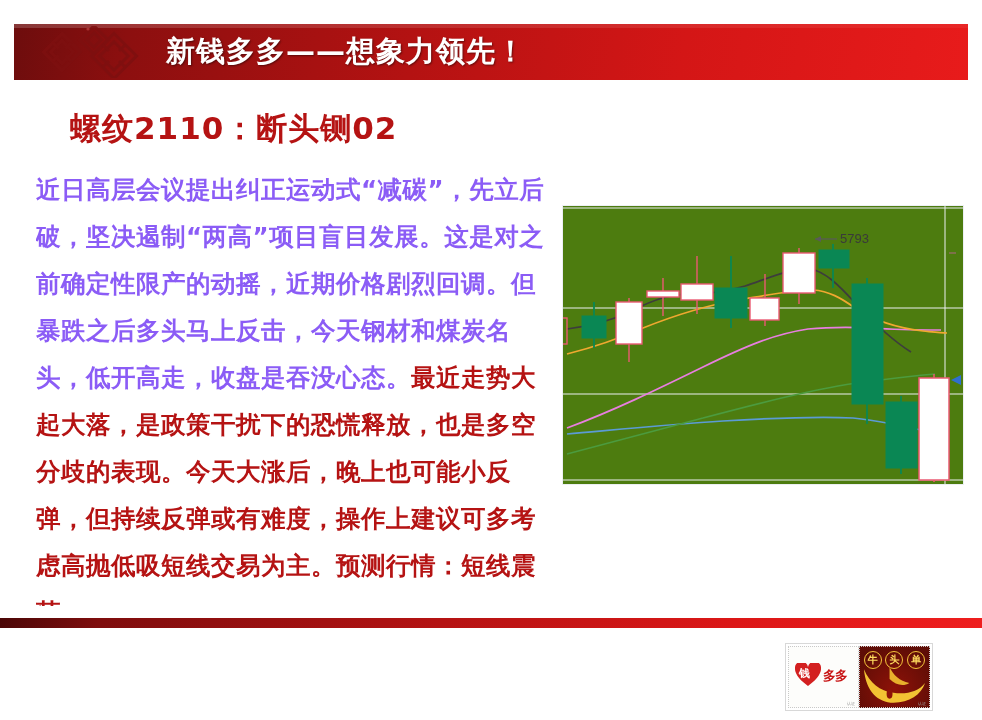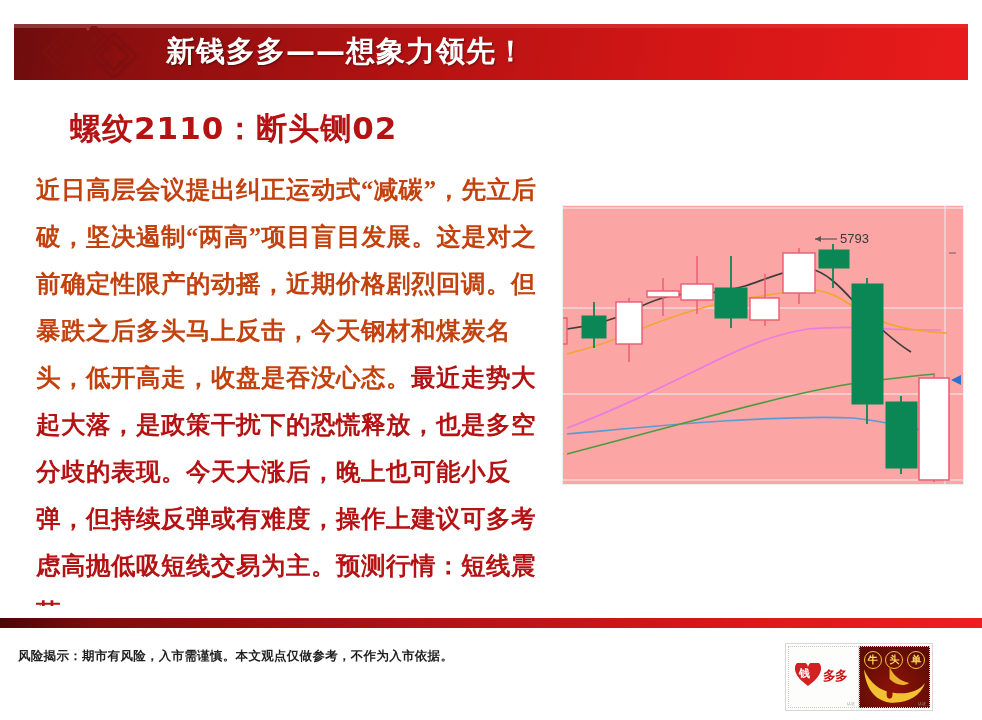--- a/index.html
+++ b/index.html
@@ -42,27 +42,27 @@
     margin-left:32px;
   }
 
   
   .body-text{
     position:absolute;left:36px;top:166px;width:510px;height:440px;
     font-size:24.5px;line-height:47px;font-weight:bold;letter-spacing:.5px;
     font-family:"DejaVu Sans","Liberation Sans",sans-serif;
     overflow:hidden;
   }
-  .seg-black{color:#c2410c;font-family:Liberation Serif, serif;}
+  .seg-black{color:#8b5cf6;}
   .seg-red{color:#b51313;}
 
   
   .chart-wrap{
     position:absolute;left:562px;top:205px;width:400px;height:278px;
-    background:#fca5a5;border:1px solid #eceff3;
+    background:#4d7c0f;border:1px solid #eceff3;
   }
   .chart-svg{display:block;width:400px;height:278px;}
 
   
   .divider{
     position:absolute;left:0px;top:618px;width:982px;height:10px;
     background:linear-gradient(100deg,#4b0707 0%,#7e0d0d 10%,#b51313 45%,#dc1717 75%,#ee1e1e 100%);
   }
 
   
@@ -223,21 +223,20 @@
 
       <g>
         <path d="M398,169 L388,174 L398,179 Z" fill="#2f6fd0"></path>
         <line x1="386" y1="47" x2="393" y2="47" stroke="#9a6b6b" stroke-width="1.3"></line>
       </g>
     </svg>
   </div>
 
   <div class="divider"></div>
 
-  <div class="footer-note">风险揭示：期市有风险，入市需谨慎。本文观点仅做参考，不作为入市依据。</div>
 
   <div class="stamp-group">
     <div class="stamp stamp-left">
       <svg class="heart" viewBox="0 0 26 24">
         <path d="M13 23 C2 15 0 9 0 6 A6 6 0 0 1 13 4 A6 6 0 0 1 26 6 C26 9 24 15 13 23Z" fill="#d32020"></path>
       </svg>
       <div class="heart-char">钱</div>
       <div class="stamp-left-text">多多</div>
       <div class="micro">认证</div>
     </div>

